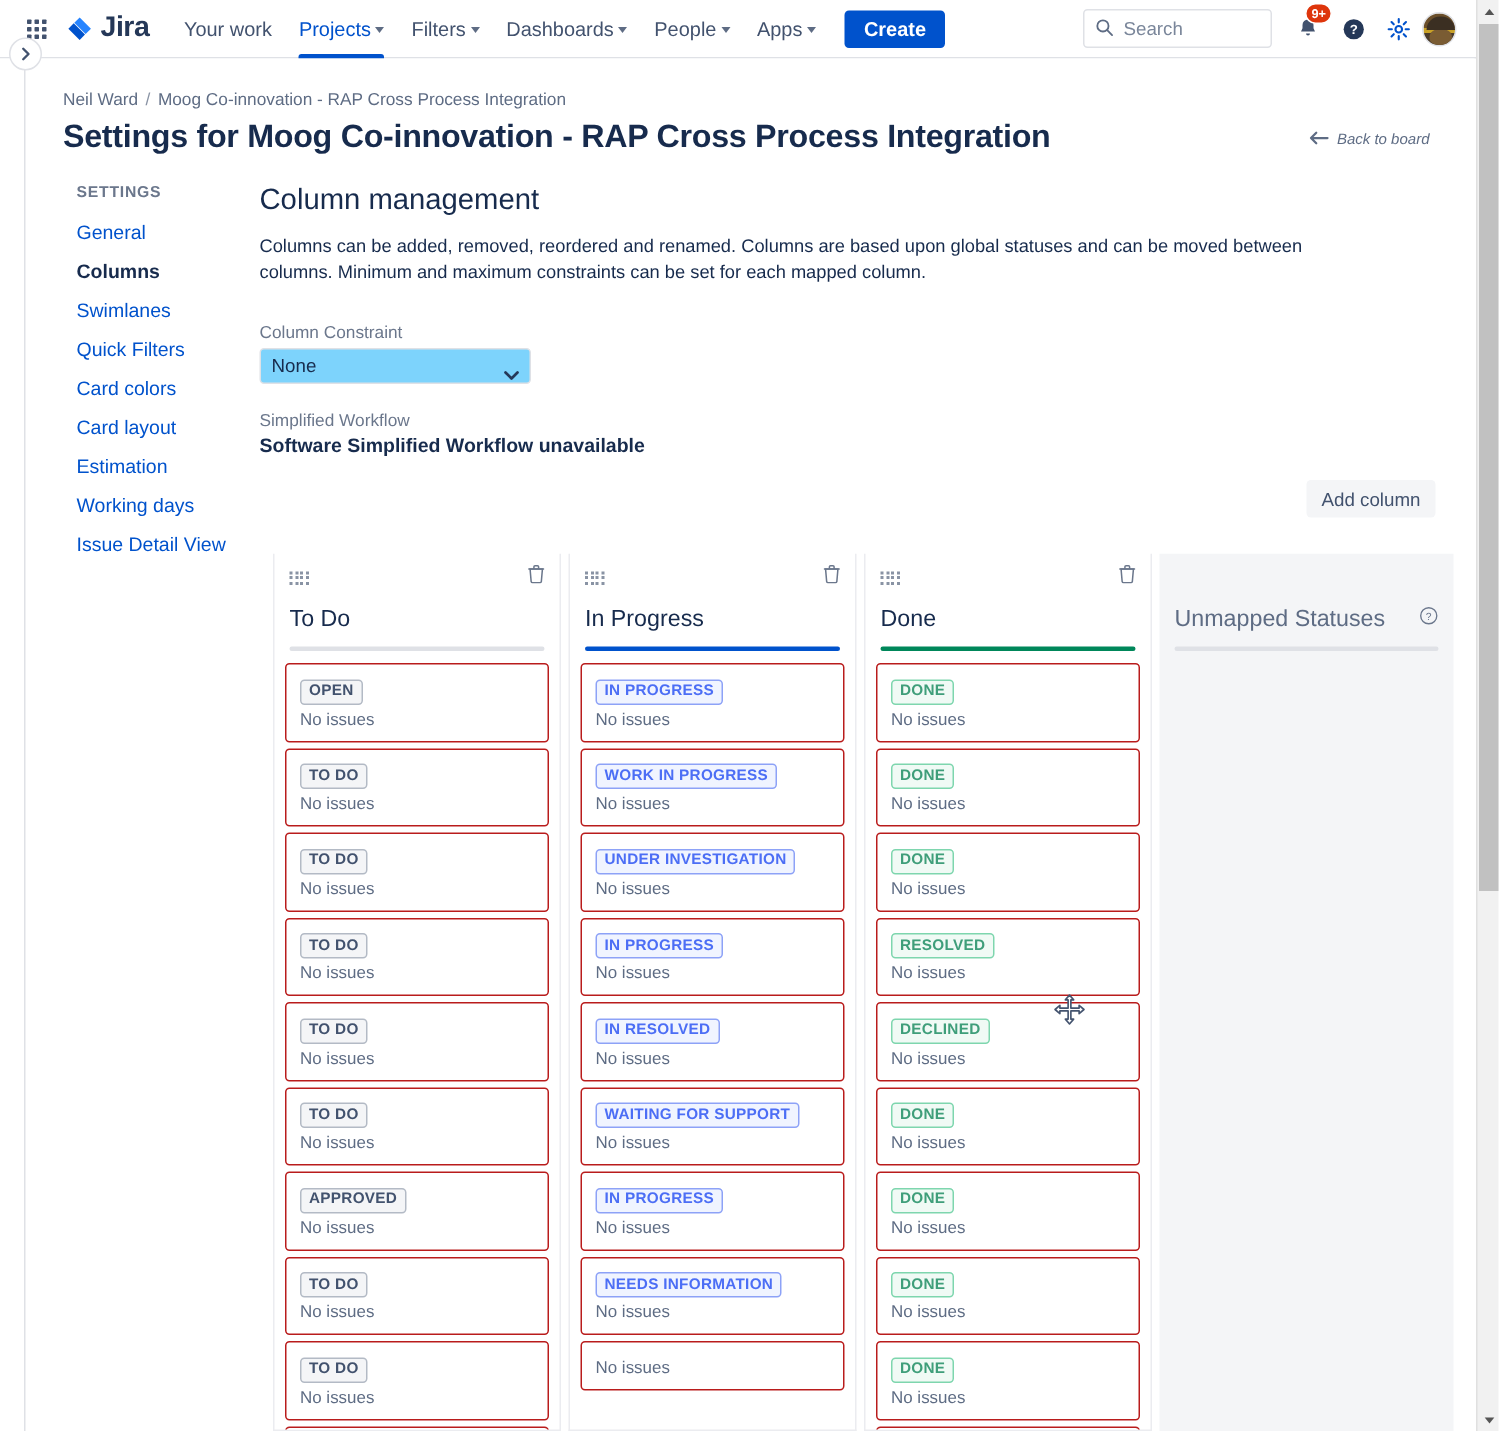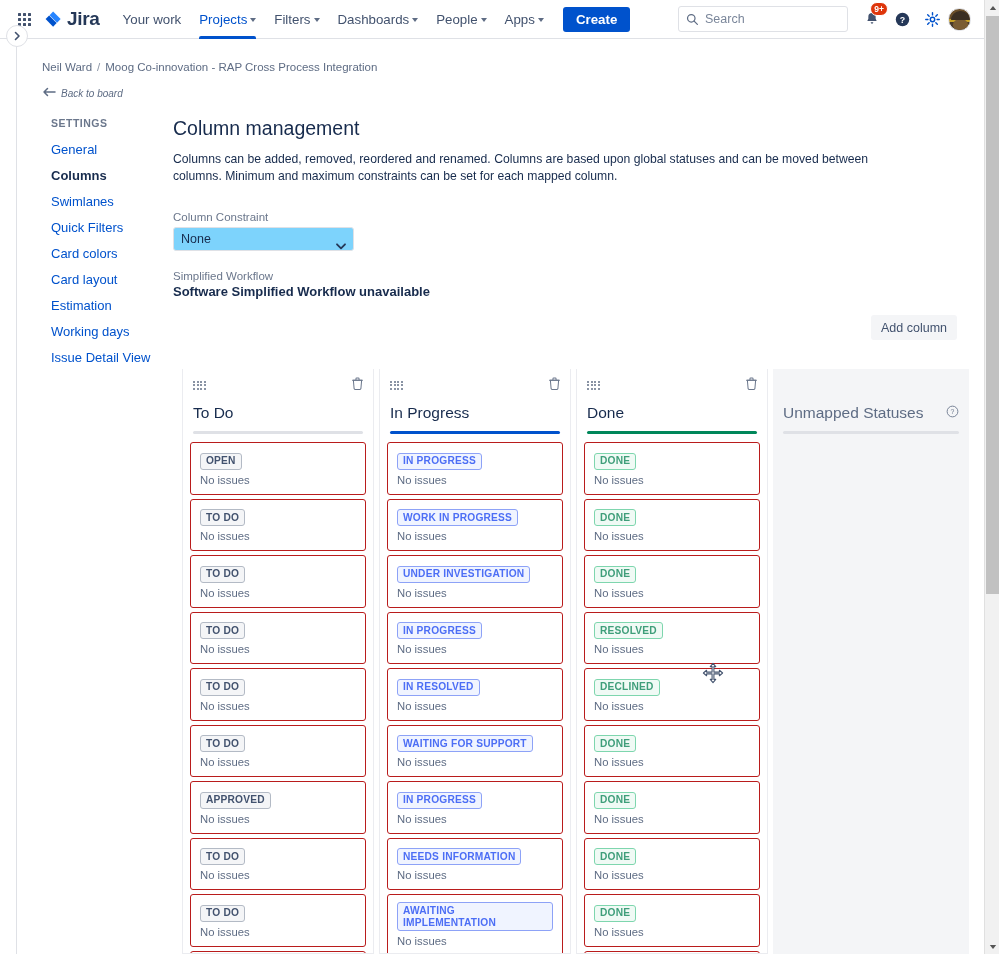--- a/index.html
+++ b/index.html
@@ -36,21 +36,21 @@
   }
   .caret { width: 0; height: 0; border-left: 3.5px solid transparent; border-right: 3.5px solid transparent; border-top: 4px solid #5e6c84; margin-top: 2px; }
   .createbtn {
     margin-left: 10px; background: #0052cc; color: #fff; border: none;
     height: 25px; padding: 0 13px; border-radius: 3px;
     font-size: 13.3px; font-weight: 600; cursor: pointer;
     font-family: "Liberation Sans", sans-serif;
   }
   .nav-right { margin-left: auto; display: flex; align-items: center; gap: 2px; padding-right: 6px; }
   .searchbox {
-    position: relative; width: 170px; height: 26px;
+    position: relative; width: 126px; height: 26px;
     border: 1px solid #dfe1e6; border-radius: 3px; background: #fff;
     display: flex; align-items: center; padding-left: 26px; margin-right: 8px;
   }
   .searchbox .sicon { position: absolute; left: 7px; top: 5px; }
   .searchbox input {
     border: none; outline: none; width: 100%; font-size: 12.5px;
     color: #5e6c84; background: transparent; font-family: "Liberation Sans", sans-serif;
   }
   .searchbox input::placeholder { color: #7a869a; }
   .iconbtn {
@@ -278,20 +278,21 @@
 <div class="page">
 
   <div class="crumbwrap">
     <div class="crumb">
       <a>Neil Ward</a>
       <span class="sep">/</span>
       <a>Moog Co-innovation - RAP Cross Process Integration</a>
     </div>
 
     <div class="titlerow">
+      <div class="ptitle">Settings for Moog Co-innovation - RAP Cross Process Integration</div>
       <a class="backlink">
         <span>
           <svg width="14" height="10" viewBox="0 0 14 10">
               <path d="M13 5H2M5.5 1.5 2 5l3.5 3.5" fill="none" stroke="#5e6c84" stroke-width="1.5" stroke-linecap="round" stroke-linejoin="round"></path>
             </svg>
         </span>
         <span>Back to board</span>
       </a>
     </div>
   </div>
@@ -416,21 +417,21 @@
     </div>
     <div class="col-body">
       <div class="status-card"><span class="lozenge lz-inprogress">IN PROGRESS</span><div class="issues">No issues</div></div>
       <div class="status-card"><span class="lozenge lz-inprogress">WORK IN PROGRESS</span><div class="issues">No issues</div></div>
       <div class="status-card"><span class="lozenge lz-inprogress">UNDER INVESTIGATION</span><div class="issues">No issues</div></div>
       <div class="status-card"><span class="lozenge lz-inprogress">IN PROGRESS</span><div class="issues">No issues</div></div>
       <div class="status-card"><span class="lozenge lz-inprogress">IN RESOLVED</span><div class="issues">No issues</div></div>
       <div class="status-card"><span class="lozenge lz-inprogress">WAITING FOR SUPPORT</span><div class="issues">No issues</div></div>
       <div class="status-card"><span class="lozenge lz-inprogress">IN PROGRESS</span><div class="issues">No issues</div></div>
       <div class="status-card"><span class="lozenge lz-inprogress">NEEDS INFORMATION</span><div class="issues">No issues</div></div>
-      <div class="status-card"><span class="lozenge lz-inprogress">AWAITING IMPLEMENTATION</span><div class="issues">No issues</div></div>
+      <div class="status-card"><div class="issues">No issues</div></div>
 
     </div>
   </div>
 
   <div class="col">
     <div class="col-head">
       <div class="col-head-top">
         <span class="drag-dots">
             <i></i>
             <i></i>

